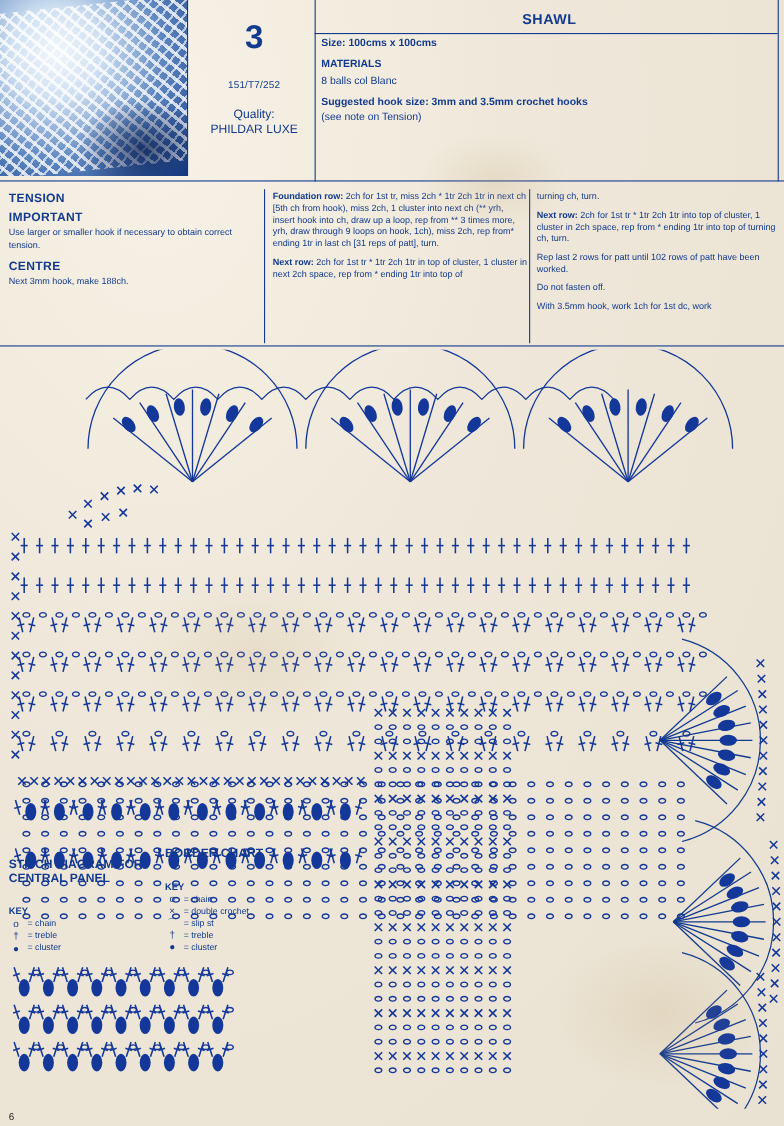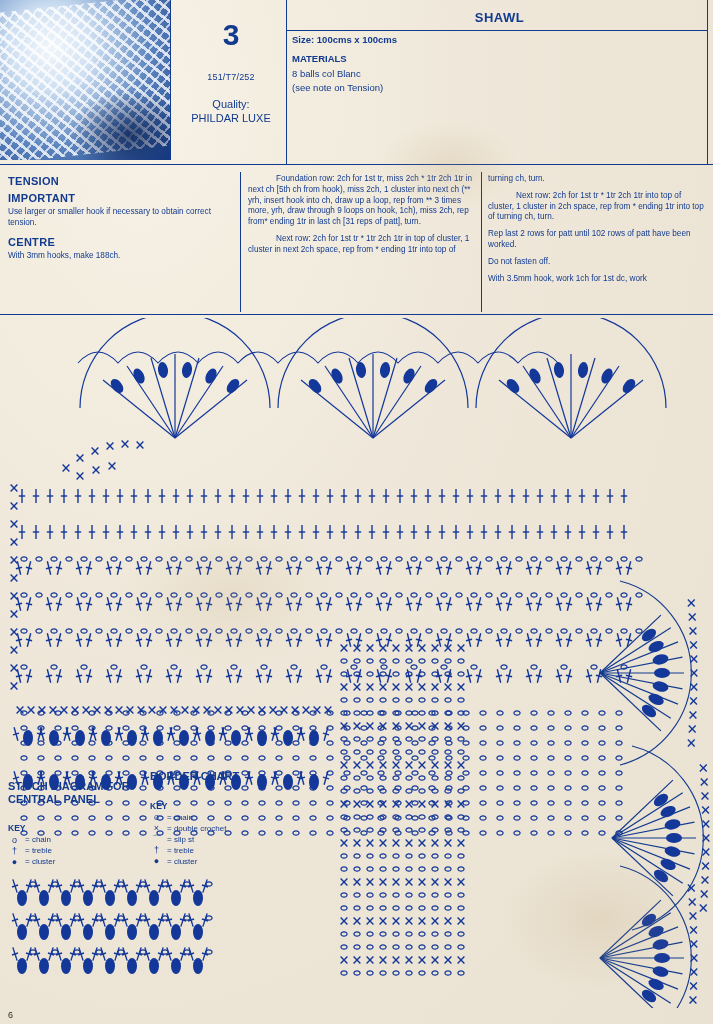--- a/index.html
+++ b/index.html
@@ -50,21 +50,21 @@
 
   .info-cell{position:absolute;left:292px;top:34px;width:415px;}
   .info-cell p{margin:0 0 7px 0;font-size:9.5px;line-height:1.3;font-weight:bold;}
   .info-cell p.nb{font-weight:normal;}
 
   
   .instr{position:absolute;left:0;top:170px;width:604px;height:145px;padding-left:28px;}
   .col{position:absolute;top:4px;font-size:8.2px;line-height:1.32;}
   .col h4{margin:0 0 2px 0;font-size:11px;font-weight:bold;letter-spacing:.3px;}
   .col p{margin:0 0 6px 0;}
-  .col .lbl{font-weight:normal;margin-left:28px;}
+  .col .lbl{font-weight:bold;}
   .c1{left:8px;width:228px;}
   .c2{left:248px;width:232px;}
   .c3{left:488px;width:220px;}
   .vline{position:absolute;top:172px;width:1px;height:140px;background:#123a8f;}
 
   
   .chart{position:absolute;left:0;top:318px;width:713px;height:690px;}
   .chart svg{display:block;}
 
   
@@ -108,36 +108,37 @@
     </div>
 
     <div class="title-cell">
       <div class="ttl">SHAWL</div>
     </div>
 
     <div class="info-cell">
       <p>Size: 100cms x 100cms</p>
       <p>MATERIALS</p>
       <p class="nb" style="margin-top:-5px;">8 balls col Blanc</p>
+      <p>Suggested hook size: 3mm and 3.5mm crochet hooks</p>
       <p class="nb" style="margin-top:-5px;">(see note on Tension)</p>
     </div>
   </div>
 
   <div class="vline" style="left:240px;"></div>
   <div class="vline" style="left:481px;"></div>
   <div class="hdr-rule" style="position:absolute;left:0;top:314px;width:713px;height:1px;background:#123a8f;"></div>
 
   <div class="instr">
 
     <div class="col c1">
       <h4>TENSION</h4>
       <h4>IMPORTANT</h4>
       <p>Use larger or smaller hook if necessary to obtain correct tension.</p>
       <h4>CENTRE</h4>
-      <p>With 3mm hooks, make 188ch.</p>
+      <p>Next 3mm hook, make 188ch.</p>
     </div>
 
     <div class="col c2">
       <p>
         <span class="lbl">Foundation row:</span>
         <span>2ch for 1st tr, miss 2ch * 1tr 2ch 1tr in next ch [5th ch from hook), miss 2ch, 1 cluster into next ch (** yrh, insert hook into ch, draw up a loop, rep from ** 3 times more, yrh, draw through 9 loops on hook, 1ch), miss 2ch, rep from* ending 1tr in last ch [31 reps of patt], turn.</span>
       </p>
       <p>
         <span class="lbl">Next row:</span>
         <span>2ch for 1st tr * 1tr 2ch 1tr in top of cluster, 1 cluster in next 2ch space, rep from * ending 1tr into top of</span>

